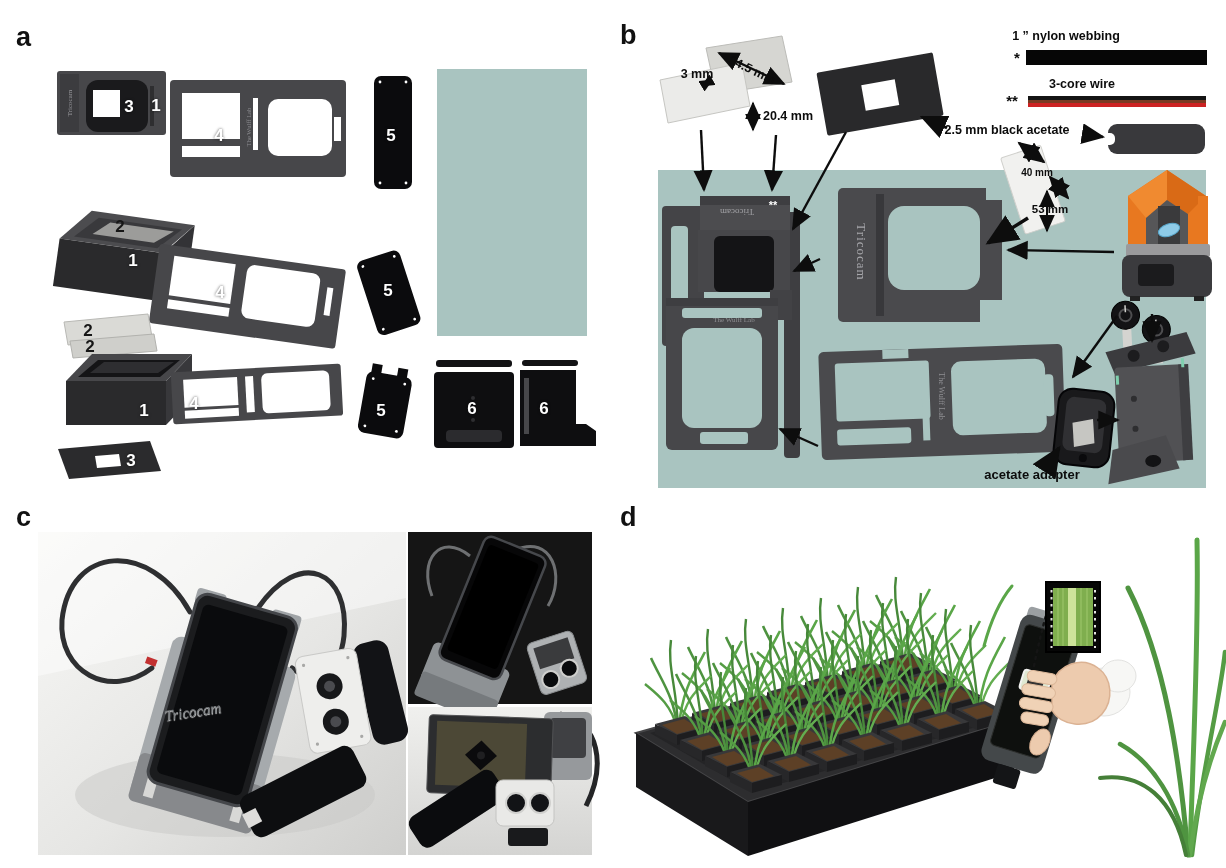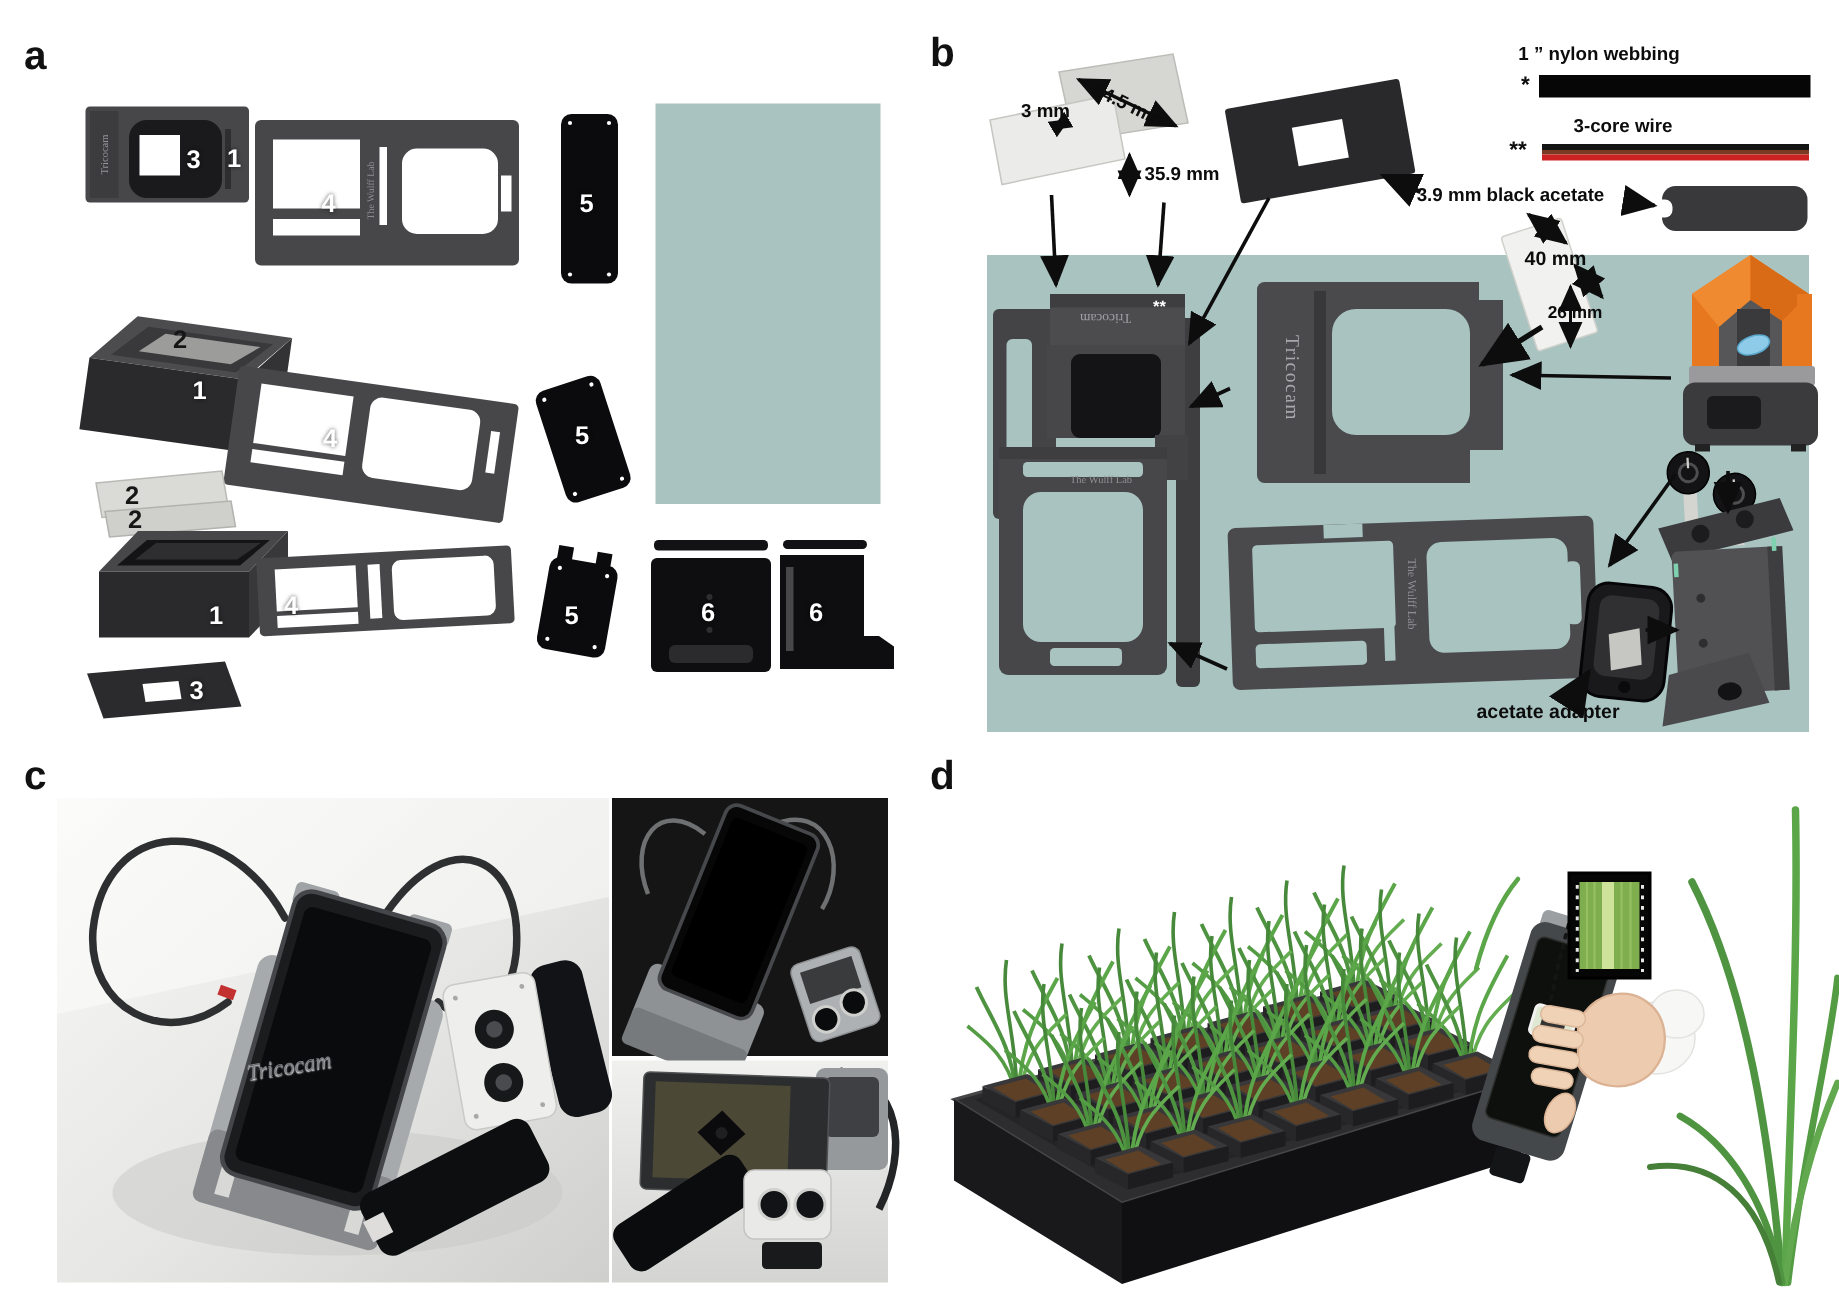--- a/index.html
+++ b/index.html
@@ -461,28 +461,28 @@
 <span class="b" style="left:381px;top:411px;">5</span>
 <span class="b" style="left:472px;top:409px;">6</span>
 <span class="b" style="left:544px;top:409px;">6</span>
 <span class="b" style="left:131px;top:461px;">3</span>
 
 <span class="t engr" style="left:70px;top:103px;font-size:7px;color:#96969a;transform:translate(-50%,-50%) rotate(-90deg);">Tricocam</span>
 <span class="t engr" style="left:248px;top:127px;font-size:6.5px;color:#8c8c90;transform:translate(-50%,-50%) rotate(-90deg);">The Wulff Lab</span>
 
 <span class="t" style="left:697px;top:74px;text-align:right;">3 mm</span>
 <span class="t" style="left:752px;top:70px;transform:translate(-50%,-50%) rotate(26deg);">94.5 mm</span>
-<span class="t" style="left:788px;top:116px;">35.9 mm</span>
-<span class="t" style="left:1007px;top:130px;">3.9 mm black acetate</span>
+<span class="t" style="left:788px;top:116px;">20.4 mm</span>
+<span class="t" style="left:1007px;top:130px;">2.5 mm black acetate</span>
 <span class="t" style="left:1066px;top:36px;">1 ” nylon webbing</span>
 <span class="t ast" style="left:1017px;top:57px;">*</span>
 <span class="t" style="left:1082px;top:84px;">3-core wire</span>
 <span class="t ast" style="left:1012px;top:100px;">**</span>
-<span class="t" style="left:1037px;top:172px;font-size:13px;">40 mm</span>
-<span class="t" style="left:1050px;top:209px;font-size:11.5px;">26 mm</span>
+<span class="t" style="left:1037px;top:172px;font-size:10px;">40 mm</span>
+<span class="t" style="left:1050px;top:209px;font-size:11.5px;">53 mm</span>
 <span class="t" style="left:1032px;top:474px;font-size:13px;">acetate adapter</span>
 
 <span class="t engr" style="left:737px;top:212px;font-size:9px;color:#a2a2a6;transform:translate(-50%,-50%) rotate(180deg);">Tricocam</span>
 <span class="t" style="left:773px;top:205px;font-size:11px;color:#ffffff;">**</span>
 <span class="t engr" style="left:861px;top:252px;font-size:13px;color:#a8a8ac;letter-spacing:1px;transform:translate(-50%,-50%) rotate(90deg);">Tricocam</span>
 <span class="t engr" style="left:734px;top:320px;font-size:7px;color:#8f8f93;">The Wulff Lab</span>
 <span class="t engr" style="left:941px;top:396px;font-size:8px;color:#8f8f93;transform:translate(-50%,-50%) rotate(90deg);">The Wulff Lab</span>
 
 <span class="t engr" style="left:193px;top:712px;font-size:15px;font-style:italic;color:#7e8285;text-shadow:0 1px 1px #fff;transform:translate(-50%,-50%) rotate(-9deg);">Tricocam</span>
 

